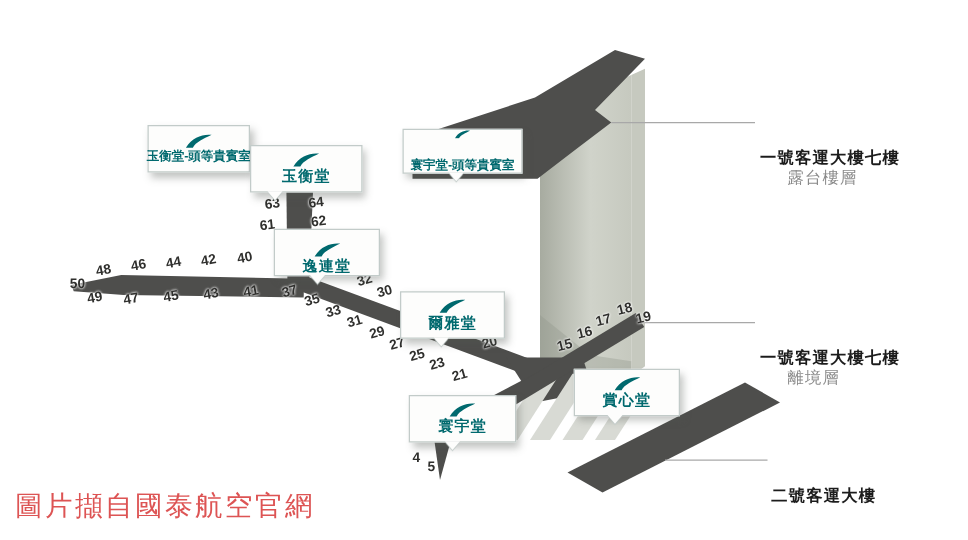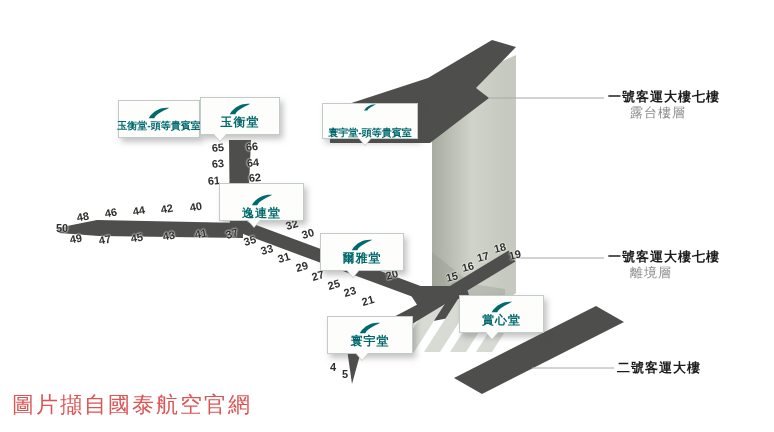--- a/index.html
+++ b/index.html
@@ -34,21 +34,21 @@
     color:var(--teal);font-weight:bold;font-size:12px;white-space:nowrap;
     letter-spacing:1px;line-height:1.1;
   }
   .lounge-box.small .lounge-label{font-size:10px;letter-spacing:0;}
   .tail{
     position:absolute;bottom:-7px;width:0;height:0;
     border-left:6px solid transparent;border-right:6px solid transparent;
     border-top:7px solid #fdfdfc;filter:drop-shadow(0 1px 0 #c2cbc9);
   }
 
-  .floor-label{position:absolute;z-index:4;}
+  .floor-label{position:absolute;z-index:4;margin-top:29px;}
   .floor-title{display:block;font-size:13px;font-weight:bold;color:#1c1c1c;white-space:nowrap;letter-spacing:1px;line-height:1.15;}
   .floor-sub{display:block;font-size:13px;color:#8a8a8a;white-space:nowrap;letter-spacing:1px;margin-left:22px;line-height:1.2;}
 
   .caption{
     position:absolute;left:12px;top:390px;font-size:22px;letter-spacing:2px;
     color:var(--caption-red);font-family:"Liberation Serif","DejaVu Serif",serif;
     white-space:nowrap;z-index:6;
   }
 </style>
 </head>
@@ -132,21 +132,21 @@
       <span class="gate" style="left: 333px; top: 367px; transform: translate(-50%, -50%) rotate(0deg);">4</span>
       <span class="gate" style="left: 345px; top: 374px; transform: translate(-50%, -50%) rotate(0deg);">5</span>
     </div>
   <div class="boxes-layer">
       <div class="lounge-box small" style="left: 118px; top: 100px; width: 82px; height: 38px;">
         <svg class="brushwing" viewBox="0 0 28 14">
           <path d="M2,13 C8,3 18,0 26,1 C19,4.5 11,8 8.5,13 Z"></path>
         </svg>
         <span class="lounge-label">玉衡堂-頭等貴賓室</span>
       </div>
-      <div class="lounge-box" style="left: 200px; top: 97px; width: 80px; height: 38px;">
+      <div class="lounge-box" style="left: 200px; top: 116px; width: 90px; height: 38px;">
         <svg class="brushwing" viewBox="0 0 28 14">
           <path d="M2,13 C8,3 18,0 26,1 C19,4.5 11,8 8.5,13 Z"></path>
         </svg>
         <span class="lounge-label">玉衡堂</span>
         <i class="tail" style="left:13px"></i>
       </div>
       <div class="lounge-box small" style="left: 322px; top: 103px; width: 96px; height: 36px; gap: 16px;">
         <svg class="brushwing" viewBox="0 0 28 14">
           <path d="M2,13 C8,3 18,0 26,1 C19,4.5 11,8 8.5,13 Z"></path>
         </svg>

